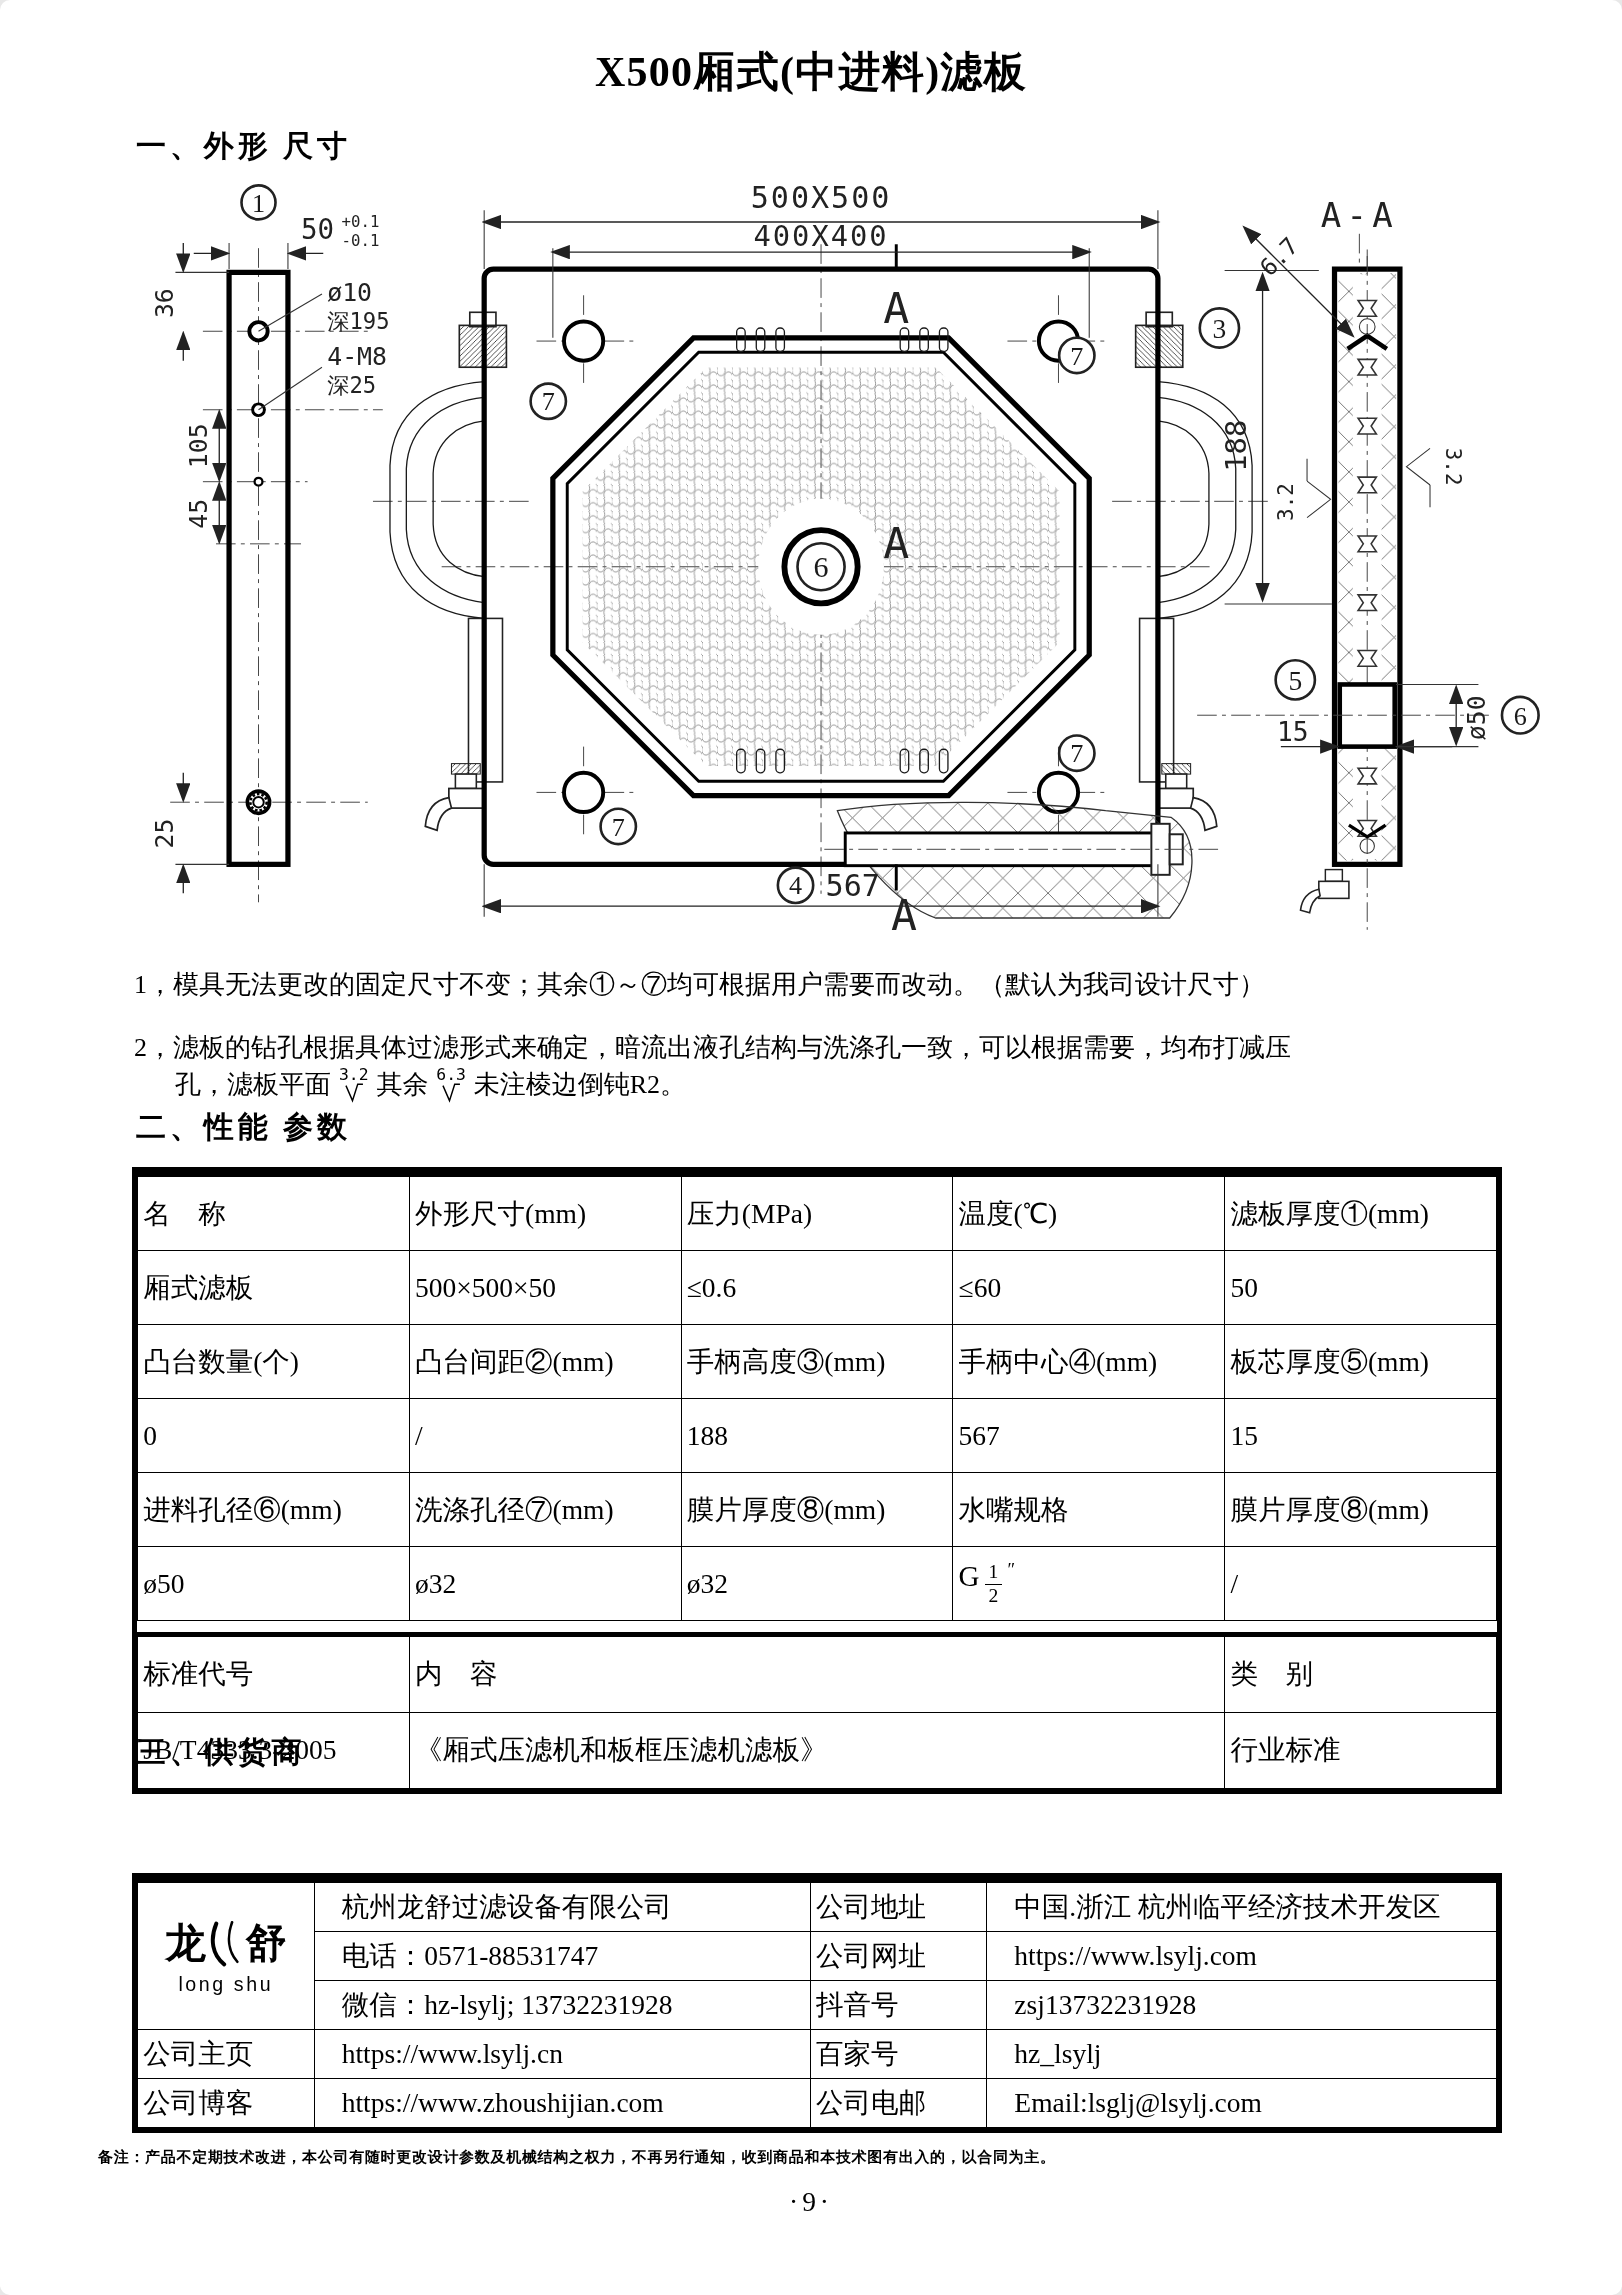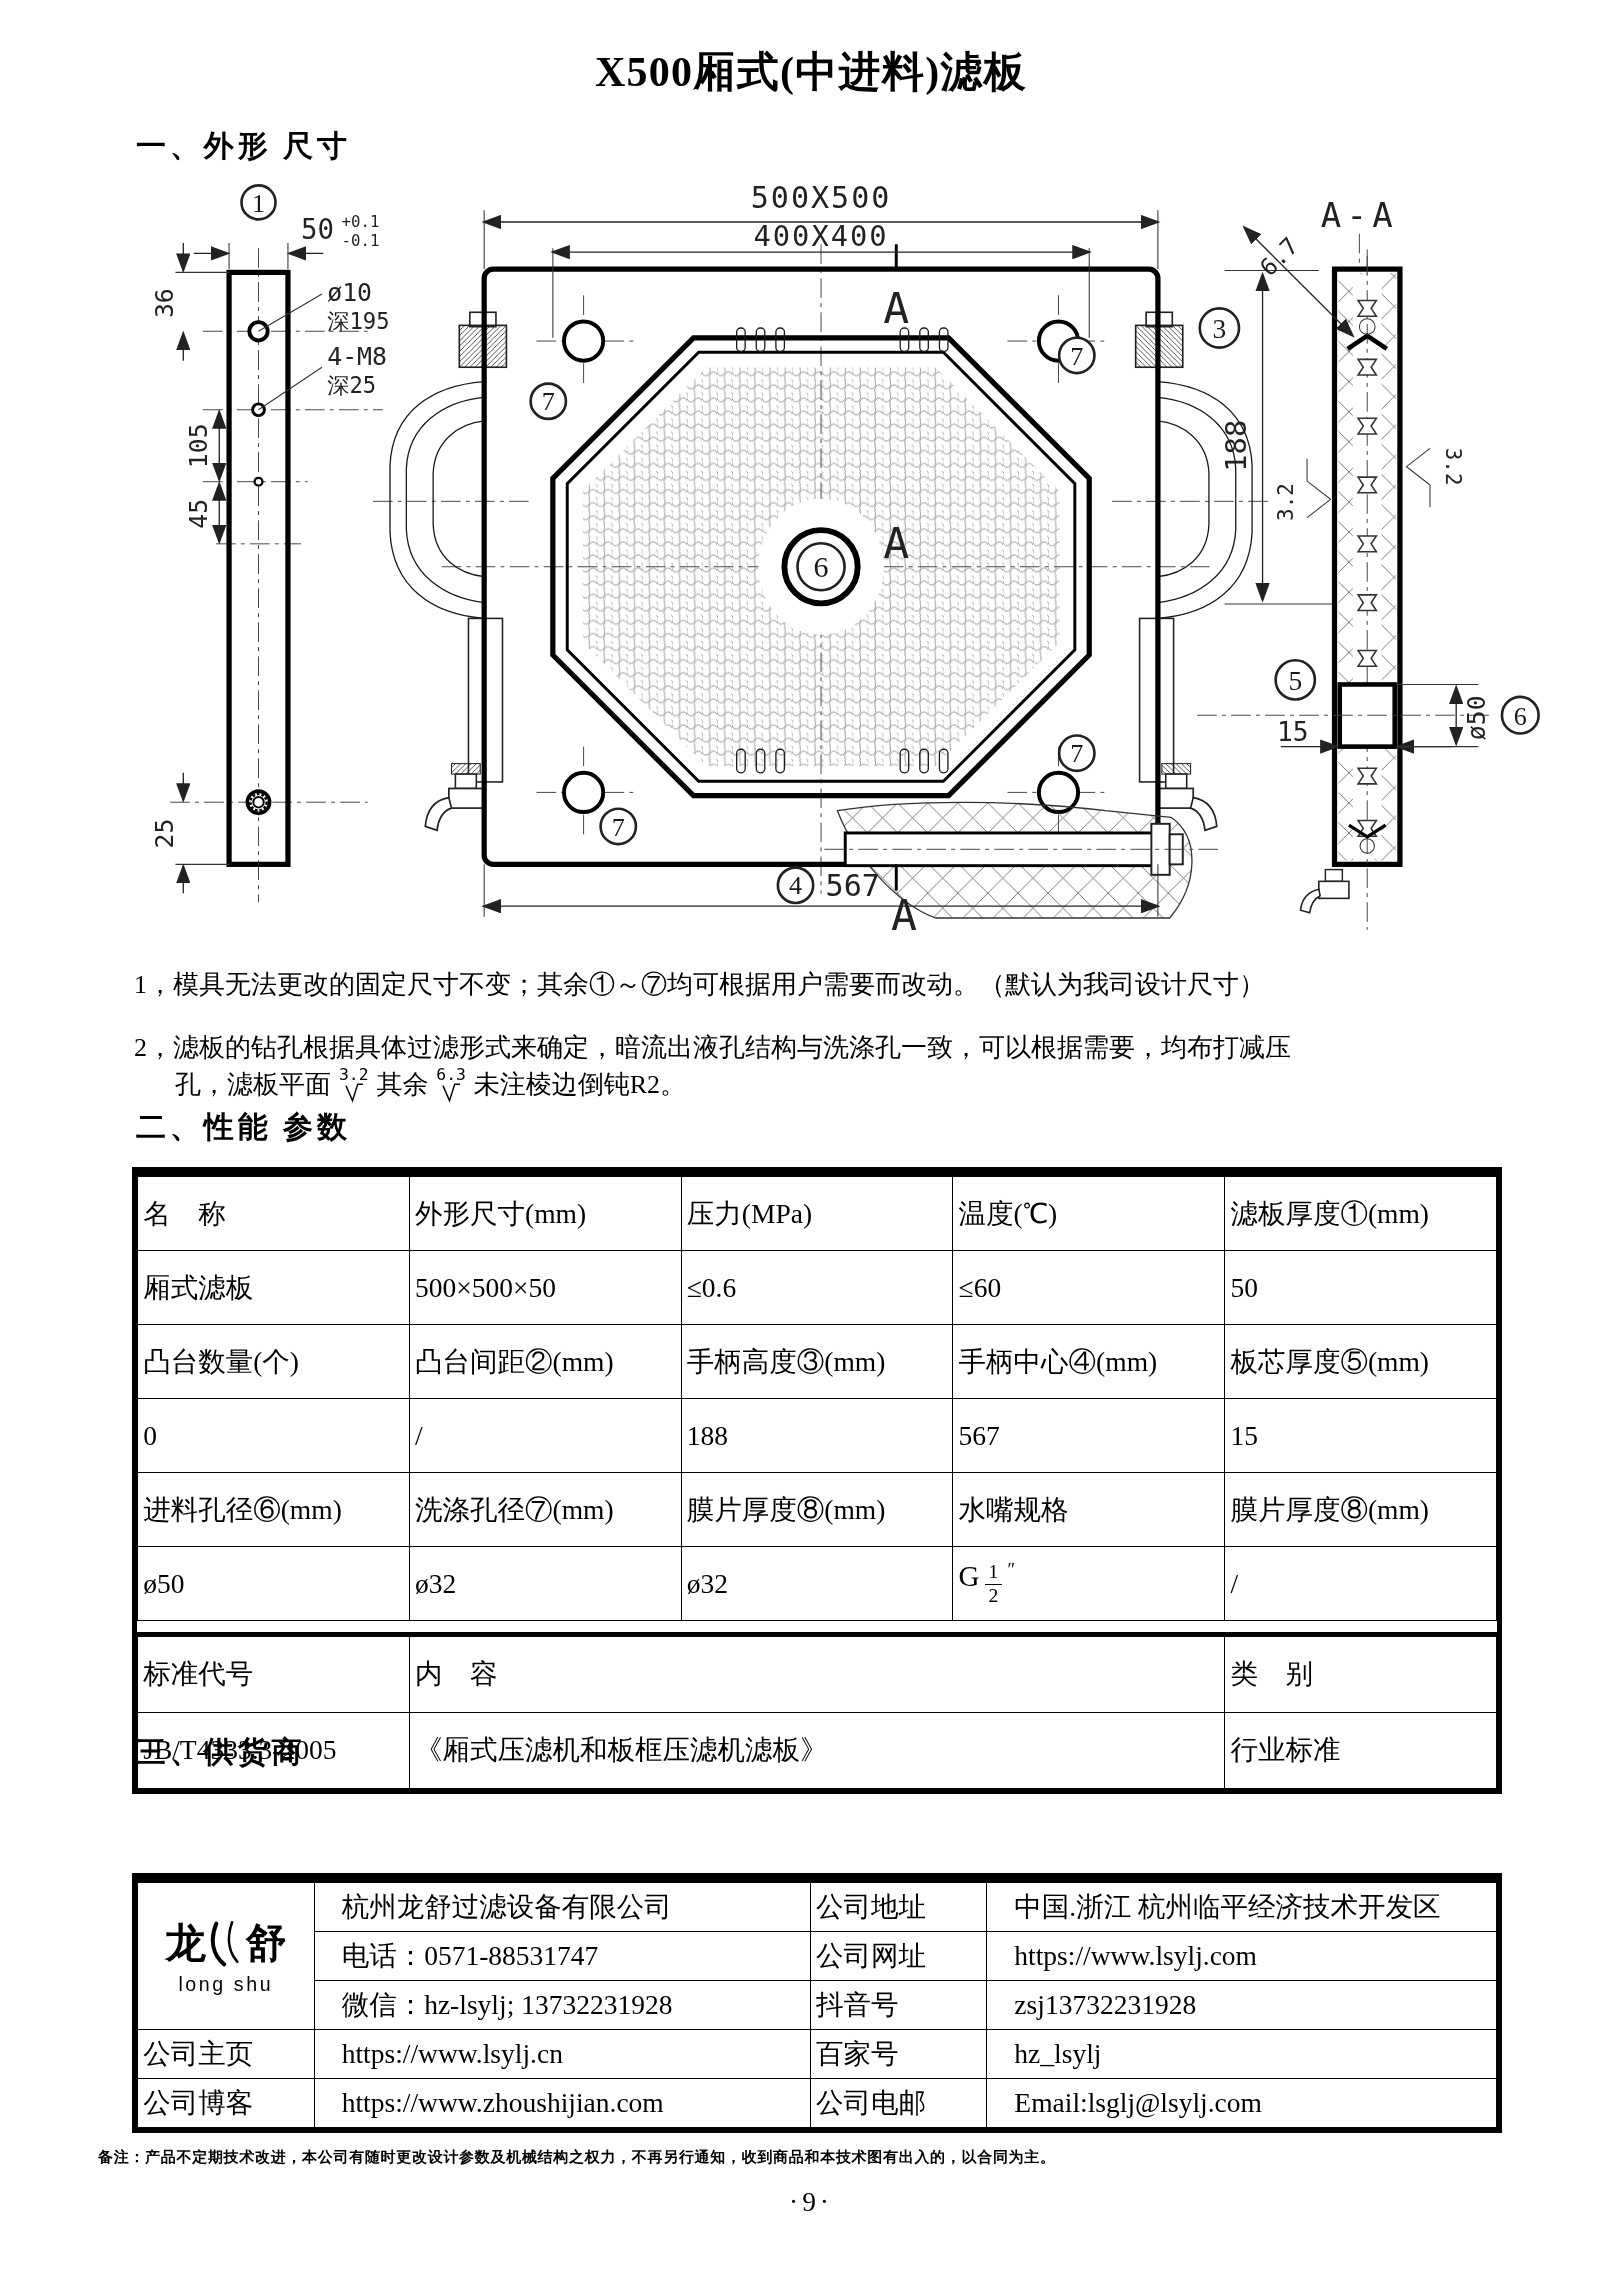--- a/index.html
+++ b/index.html
@@ -1,17 +1,17 @@
 <!DOCTYPE html>
 <html style="font-size:10.5px"><head>
 <meta charset="utf-8">
 <style>
   html,body{margin:0;padding:0;background:#e8e8e8;}
   .page{position:relative;width:1622px;height:2295px;background:#ffffff;
-        font-family:"Liberation Serif",serif;color:#000;overflow:hidden;}
+        font-family:"Liberation Serif",serif;color:#000;overflow:hidden;border-radius:10px;}
   .abs{position:absolute;}
   .title{left:0;right:0;top:44px;text-align:center;font-size:42px;font-weight:bold;letter-spacing:1.3px;}
   .h1{left:136px;top:126px;font-size:30px;font-weight:bold;letter-spacing:3.9px;}
   .notes{left:134px;top:940px;width:1374px;font-size:26px;line-height:37px;}
   .note-line{white-space:nowrap;margin-top:26px;}
   .note-cont{display:flex;align-items:center;padding-left:41px;}
   .rough{display:inline-flex;flex-direction:column;align-items:center;margin:0 7.9px;line-height:1;}
   .rough .rnum{font-size:16.4px;font-family:"DejaVu Sans Mono",monospace;}
   
   .tbl{border-collapse:collapse;table-layout:fixed;width:1360px;background:#fff;}

